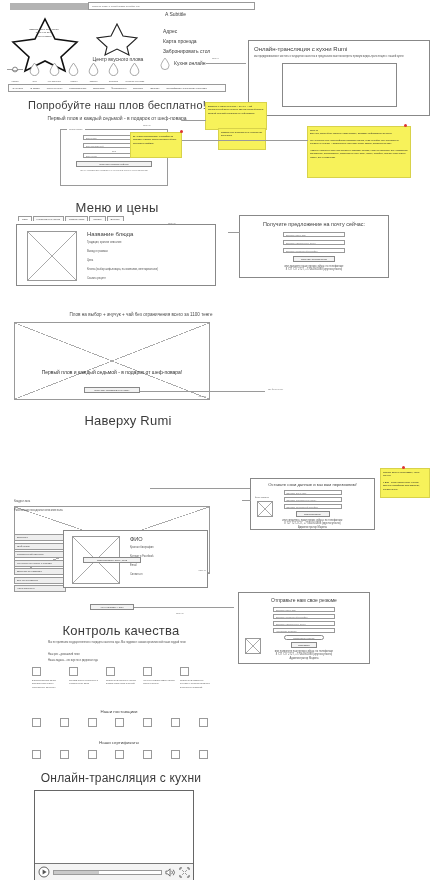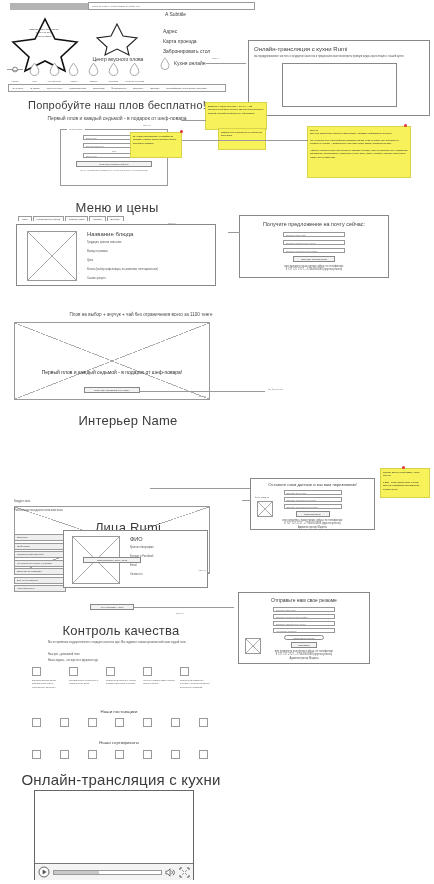--- a/index.html
+++ b/index.html
@@ -225,21 +225,21 @@
   <div class="abs h2" style="left:12px;top:312px;width:258px;font-size:4.6px;">Плов на выбор + ачучук + чай без ограничения всего за 1100 тенге</div>
 
   <div class="abs xbox" style="left:14px;top:322px;width:196px;height:78px;">
     <div style="position:absolute;left:0;right:0;top:46px;text-align:center;font-size:5px;color:#2f2f2f;z-index:2;">Первый плов и каждый седьмой - в подарок от шеф-повара!</div>
     <div class="btn" style="position:absolute;left:50%;transform:translateX(-50%);top:64px;width:56px;z-index:2;">Получить накопительную карту</div>
     <div class="lbl-right" style="position:absolute;right:3px;bottom:2px;z-index:2;">кадр-кр</div>
   </div>
   <div class="connector" style="left:140px;top:391px;width:125px;"></div>
   <div class="abs lbl-right" style="left:268px;top:388px;">см. фото выше</div>
 
-  <div class="abs h1" style="left:12px;top:413px;width:232px;">Интерьер Name</div>
+  <div class="abs h1" style="left:12px;top:413px;width:232px;">Наверху Rumi</div>
 
   <div class="abs xbox" style="left:14px;top:428px;width:196px;height:68px;">
     <div class="btn" style="position:absolute;left:50%;transform:translateX(-50%);top:50px;width:58px;z-index:2;">Забронировать здесь, стол</div>
     <div class="lbl-right" style="position:absolute;right:3px;bottom:2px;z-index:2;">кадр-кр</div>
   </div>
   <div class="connector" style="left:150px;top:488px;width:120px;"></div>
   <div class="abs tiny" style="left:14px;top:500px;">Квадрат зала</div>
   <div class="abs tiny" style="left:14px;top:509px;">Работающая посадочная описание зала</div>
 
   <div class="abs box" style="left:250px;top:478px;width:125px;height:52px;">
@@ -253,21 +253,20 @@
     <div class="tiny" style="text-align:center;margin-top:2px;white-space:pre-line;">или свяжитесь нами прямо сейчас по телефонам:
 8 727 727 2727, +77064901888 (круглосуточно)
 Администратор Марина</div>
   </div>
   <div class="connector" style="left:242px;top:500px;width:9px;"></div>
   <div class="abs note" style="left:380px;top:468px;width:50px;height:30px;white-space:pre-line;">Порция данных передавать, часть данных
 
 к Вам - сразу взяли этому и сразу именно сертификат пользователь, сделал бронь.</div>
   <span class="pin" style="left:402px;top:466px;"></span>
 
-  <div class="abs h1" style="left:12px;top:520px;width:232px;">Лица Rumi</div>
 
   <div class="abs sidelist" style="left:14px;top:534px;width:52px;">
     <div>Владелец</div>
     <div>Шеф-повар</div>
     <div>Управляющий директор</div>
     <div>Менеджер по работе с гостями</div>
     <div>Директор по развитию</div>
     <div>Вся наша команда</div>
     <div>Наши партнеры</div>
   </div>
@@ -344,21 +343,21 @@
   <div class="abs" style="left:32px;top:750px;width:176px;display:flex;justify-content:space-between;">
     <div class="sqchk"></div>
     <div class="sqchk"></div>
     <div class="sqchk"></div>
     <div class="sqchk"></div>
     <div class="sqchk"></div>
     <div class="sqchk"></div>
     <div class="sqchk"></div>
   </div>
 
-  <div class="abs h1" style="left:12px;top:771px;width:218px;font-size:15px;">Онлайн-трансляция с кухни</div>
+  <div class="abs h1" style="left:12px;top:771px;width:218px;font-size:12px;">Онлайн-трансляция с кухни</div>
 
   <div class="abs" style="left:34px;top:790px;width:160px;height:90px;border:1px solid #666;background:#fff;">
     <div style="height:72px;"></div>
     <div class="vplayer-bar" style="height:17px;border:none;border-top:1px solid #777;">
       <svg width="12" height="12" viewBox="0 0 12 12">
         <circle cx="6" cy="6" r="5" fill="#fff" stroke="#555" stroke-width="0.9"></circle>
         <polygon points="4.6,3.5 8.6,6 4.6,8.5" fill="#555"></polygon>
       </svg>
       <div class="vprogress">
           <i></i>

